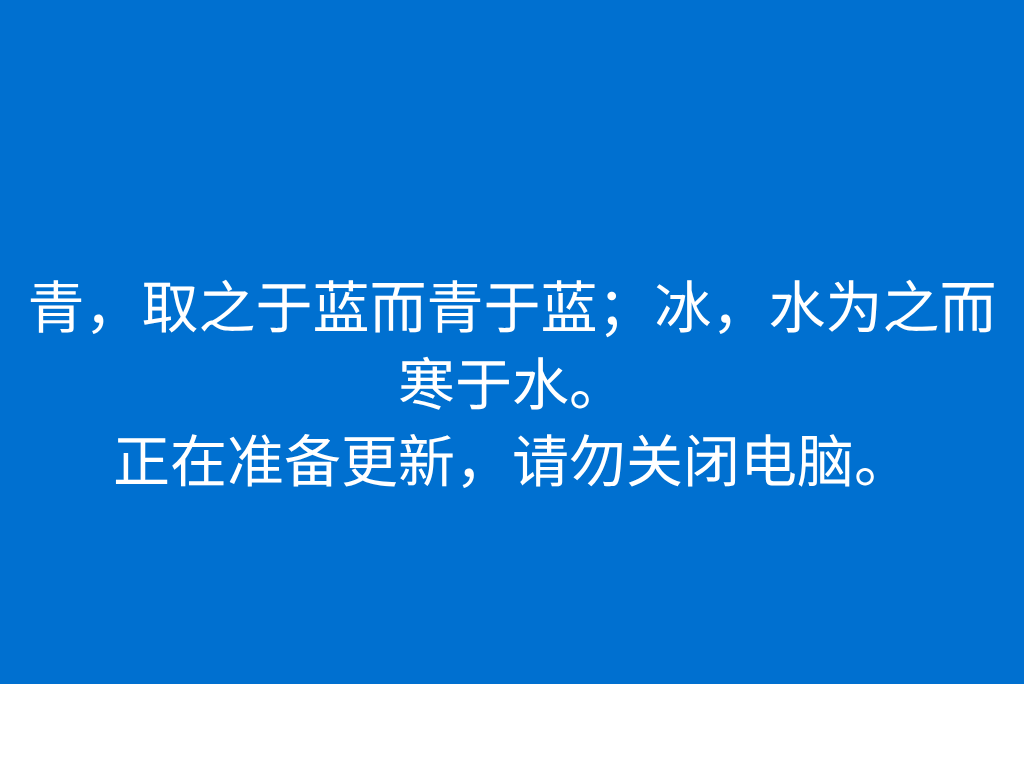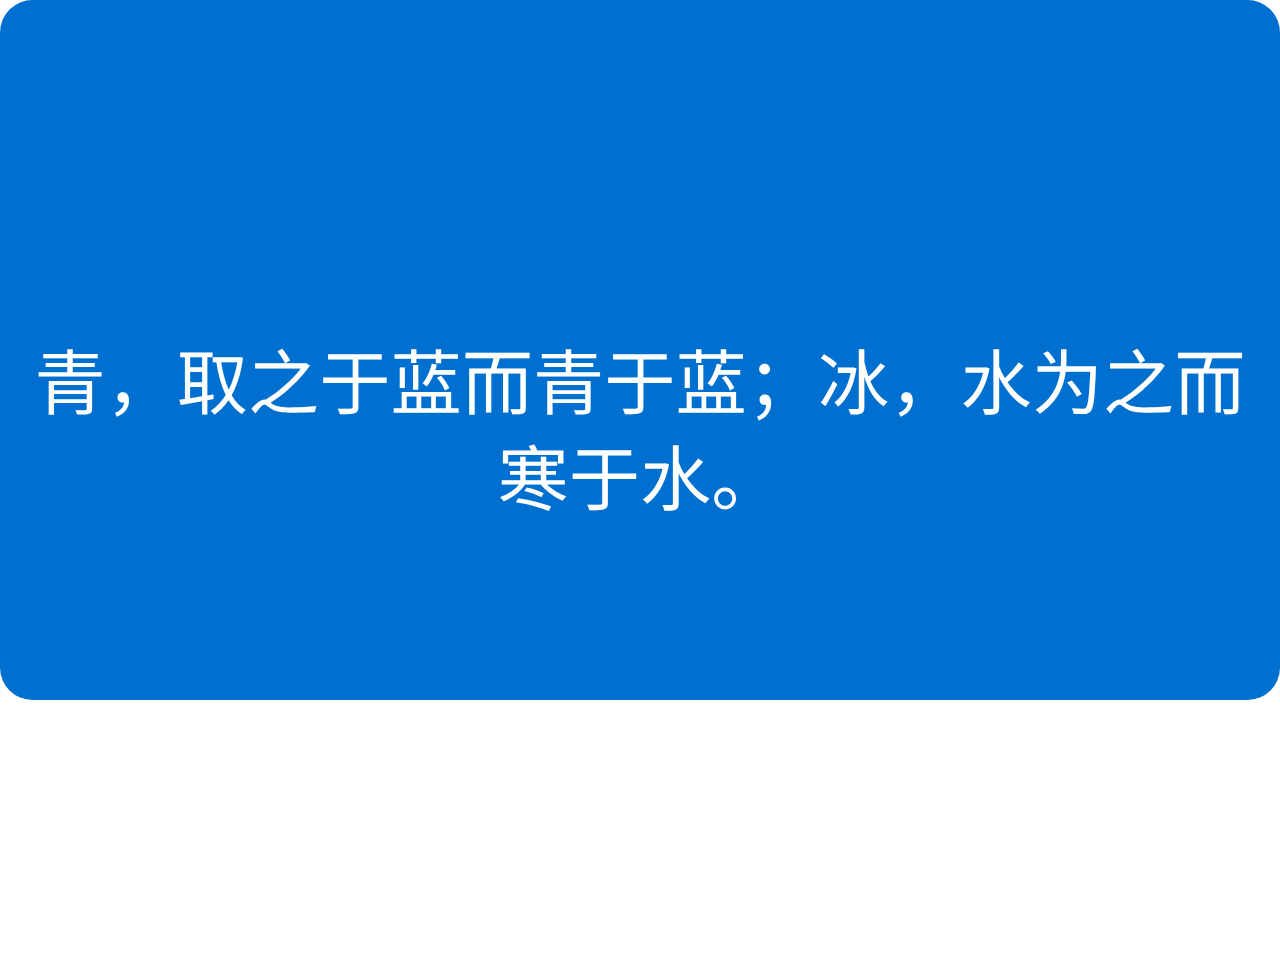--- a/index.html
+++ b/index.html
@@ -7,25 +7,24 @@
     margin: 0;
     padding: 0;
     width: 1024px;
     height: 768px;
     overflow: hidden;
   }
 
   #update-screen {
     position: relative;
     width: 1024px;
-    height: 560px;
+    height: 684px;
     background: #0070d0;
     font-family: Liberation Serif, serif;
     display: block;
-    border-radius: 26px;
     -webkit-font-smoothing: antialiased;
   }
 
   
   #message-block {
     position: absolute;
     left: 0;
     top: 270px;
     width: 1024px;
     text-align: center;
@@ -57,16 +56,17 @@
 </style>
 </head>
 <body>
 
 <div id="update-screen" style="background: rgb(0, 112, 208);">
 
   <div id="message-block" style="color: rgb(255, 255, 255);">
 
     <span class="msg-line" id="proverb-line">青，取之于蓝而青于蓝；冰，水为之而寒于水。</span>
 
+    <span class="msg-line" id="status-line">正在准备更新，请勿关闭电脑。</span>
 
   </div>
 
 </div>
 
 </body></html>

